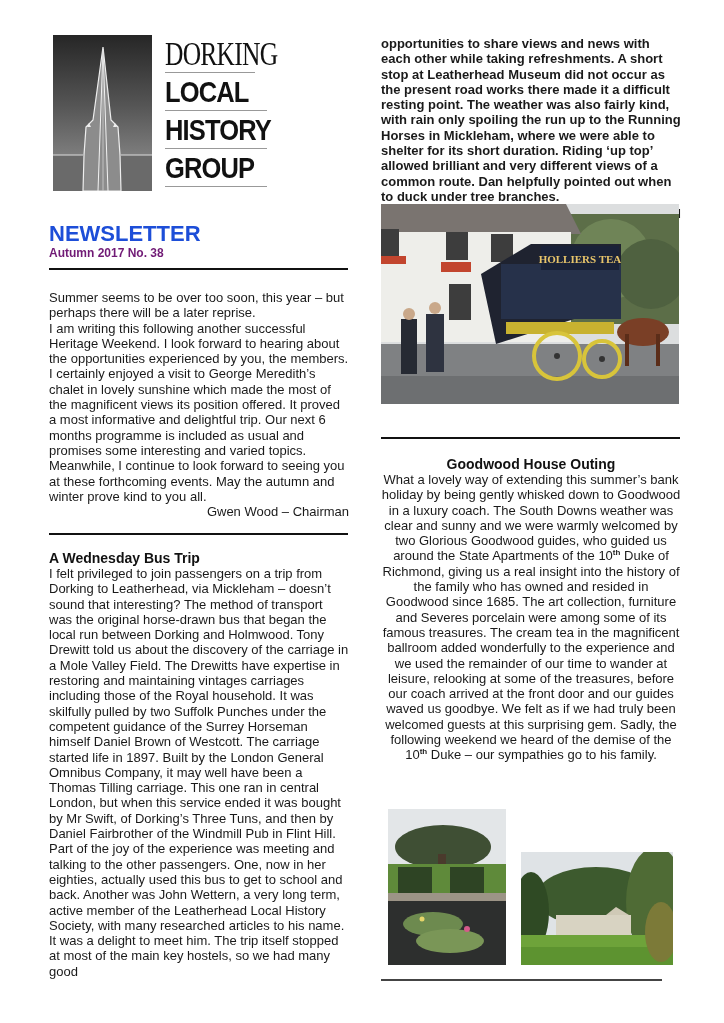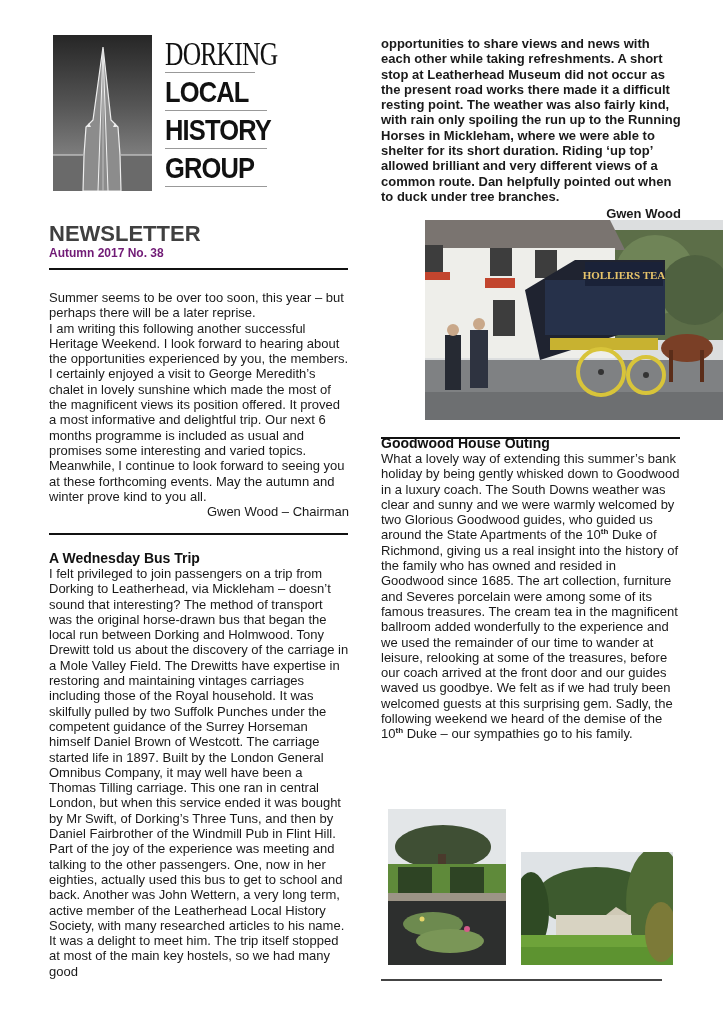--- a/index.html
+++ b/index.html
@@ -21,30 +21,30 @@
     font-family: "Liberation Sans", sans-serif; font-weight: bold;
     font-size: 30px; line-height: 32px; letter-spacing: -1px; color: #111;
     border-bottom: 1px solid #999; height: 38px; display: flex; align-items: flex-end;
     padding-bottom: 2px; box-sizing: border-box; transform: scaleX(0.85); transform-origin: left;
   }
   .logo-word.serif {
     font-family: "Liberation Serif", serif; font-weight: normal; font-size: 34px;
     transform: scaleX(0.75);
   }
 
-  .masthead-title { position: absolute; left: 49px; top: 221px; font-size: 22px; font-weight: bold; color: #404040; }
+  .masthead-title { position: absolute; left: 49px; top: 221px; font-size: 22px; font-weight: bold; color: #1d4ed8; }
   .masthead-sub { position: absolute; left: 49px; top: 246px; font-size: 12px; font-weight: bold; color: #701a75; }
   .rule { position: absolute; height: 2px; background: #111; }
 
   .chair-intro { position: absolute; left: 49px; top: 290px; width: 300px; }
   .signoff { text-align: right; }
   .heading { font-weight: bold; font-size: 14px; line-height: 16px; color: #111; }
   .article1 { position: absolute; left: 49px; top: 550px; width: 300px; }
   .article1-cont { position: absolute; left: 381px; top: 36px; width: 300px; font-weight: bold; }
-  .article2 { position: absolute; left: 381px; top: 435px; width: 300px; }
+  .article2 { position: absolute; left: 381px; top: 456px; width: 300px; text-align: center; }
 
   .photo { position: absolute; overflow: hidden; }
   sup { font-size: 8px; line-height: 0; vertical-align: super; font-weight: bold; }
 </style>
 </head>
 <body>
 
 <div class="logo">
   <div class="logo-box">
     <svg width="99" height="156" viewBox="0 0 99 156">
@@ -81,21 +81,21 @@
 <div class="article1 col">
   <div class="heading">A Wednesday Bus Trip</div>
   <p>I felt privileged to join passengers on a trip from Dorking to Leatherhead, via Mickleham – doesn’t sound that interesting?  The method of transport was the original horse-drawn bus that began the local run between Dorking and Holmwood. Tony Drewitt told us about the discovery of the carriage in a Mole Valley Field.  The Drewitts have expertise in restoring and maintaining vintages carriages including those of the Royal household. It was skilfully pulled by two Suffolk Punches under the competent guidance of the Surrey Horseman himself Daniel Brown of Westcott. The carriage started life in 1897. Built by the London General Omnibus Company, it may well have been a Thomas Tilling carriage. This one ran in central London, but when this service ended it was bought by Mr Swift, of Dorking’s Three Tuns, and then by Daniel Fairbrother of the Windmill Pub in Flint Hill. Part of the joy of the experience was meeting and talking to the other passengers. One, now in her eighties, actually used this bus to get to school and back. Another was John Wettern, a very long term, active member of the Leatherhead Local History Society, with many researched articles to his name. It was a delight to meet him.  The trip itself stopped at most of the main key hostels, so we had many good</p>
 </div>
 
 <div class="article1-cont col">
   <p>opportunities to share views and news with each other while taking refreshments.  A short stop at Leatherhead Museum did not occur as the present road works there made it a difficult resting point. The weather was also fairly kind, with rain only spoiling the run up to the Running Horses in Mickleham, where we were able to shelter for its short duration.  Riding ‘up top’ allowed brilliant and very different views of a common route.  Dan helpfully pointed out when to duck under tree branches.</p>
   <p class="signoff" style="margin-top:2px;">Gwen Wood</p>
 </div>
 
-<div class="photo" style="left:381px; top:220px; width:298px; height:219px;margin-left:44px;">
+<div class="photo" style="left:381px; top:204px; width:298px; height:219px;">
   <svg width="298" height="200" viewBox="0 0 298 200">
     <rect width="298" height="200" fill="#dcdedf"></rect>
     <rect x="180" y="10" width="118" height="110" fill="#5c6e48"></rect>
     <circle cx="230" cy="55" r="40" fill="#6f8457"></circle>
     <circle cx="270" cy="70" r="35" fill="#4f6140"></circle>
     <polygon points="0,0 185,0 200,30 0,30" fill="#7a7470"></polygon>
     <rect x="0" y="28" width="190" height="110" fill="#eeeeea"></rect>
     <rect x="65" y="28" width="22" height="28" fill="#3d3d3d"></rect>
     <rect x="110" y="30" width="22" height="28" fill="#3d3d3d"></rect>
     <rect x="0" y="25" width="18" height="28" fill="#3d3d3d"></rect>

